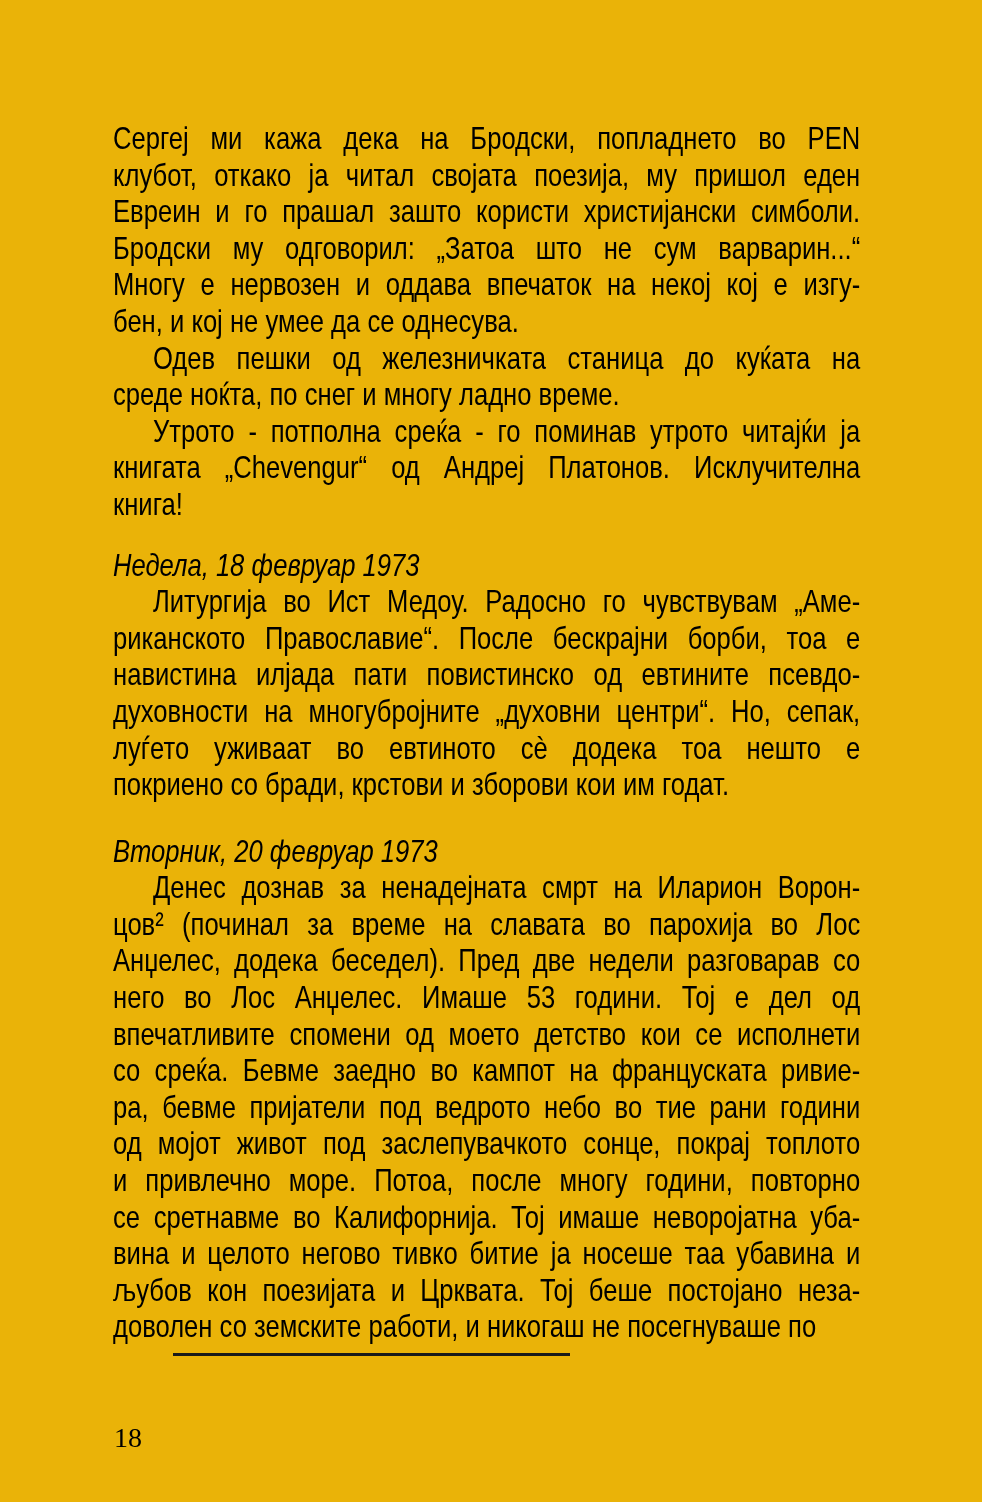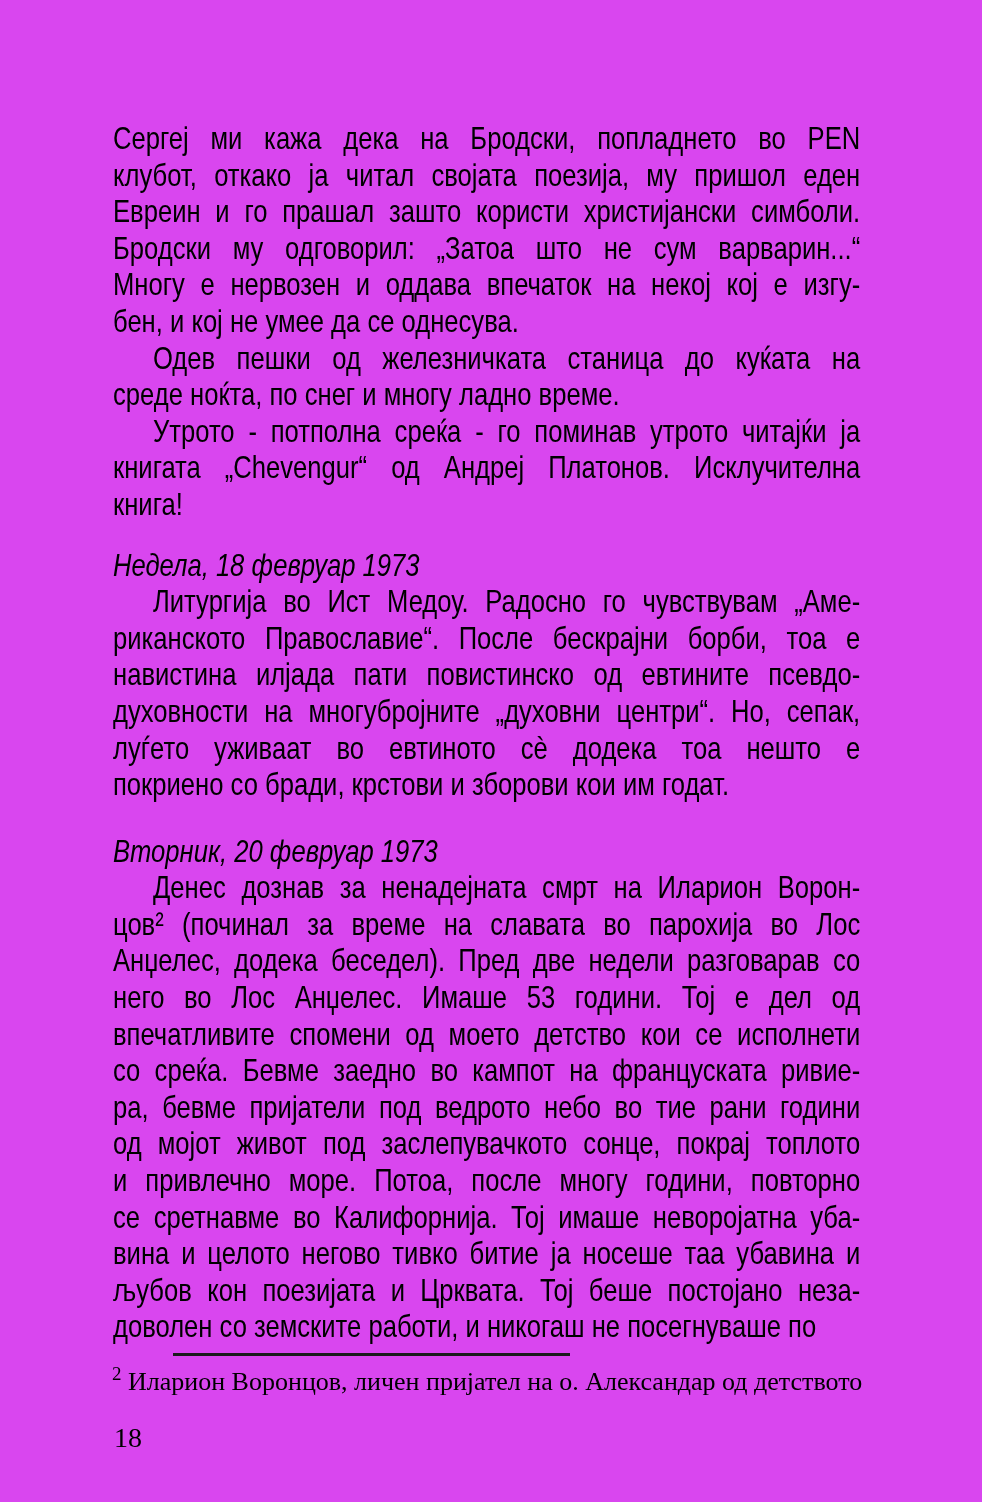--- a/index.html
+++ b/index.html
@@ -4,21 +4,21 @@
 <style>
   html, body {
     margin: 0;
     padding: 0;
     background: #ffffff;
   }
   .page {
     position: relative;
     width: 982px;
     height: 1502px;
-    background: #d946ef;
+    background: #eab308;
     overflow: hidden;
     color: #000000;
   }
   
   .body-text {
     position: absolute;
     left: 113px;
     top: 120px;
     width: 934px;
     transform: scaleX(0.8);
@@ -131,17 +131,16 @@
       <div class="line">се сретнавме во Калифорнија. Тој имаше неворојатна уба-</div>
       <div class="line">вина и целото негово тивко битие ја носеше таа убавина и</div>
       <div class="line">љубов кон поезијата и Црквата. Тој беше постојано неза-</div>
       <div class="line">доволен со земските работи, и никогаш не посегнуваше по</div>
     </div>
 
   </div>
 
   <div class="footnote-rule"></div>
 
-  <div class="footnote"><span class="marker">2</span><span> Иларион Воронцов, личен пријател на о. Александар од детството</span></div>
 
   <div class="page-number">18</div>
 
 </div>
 
 </body></html>

